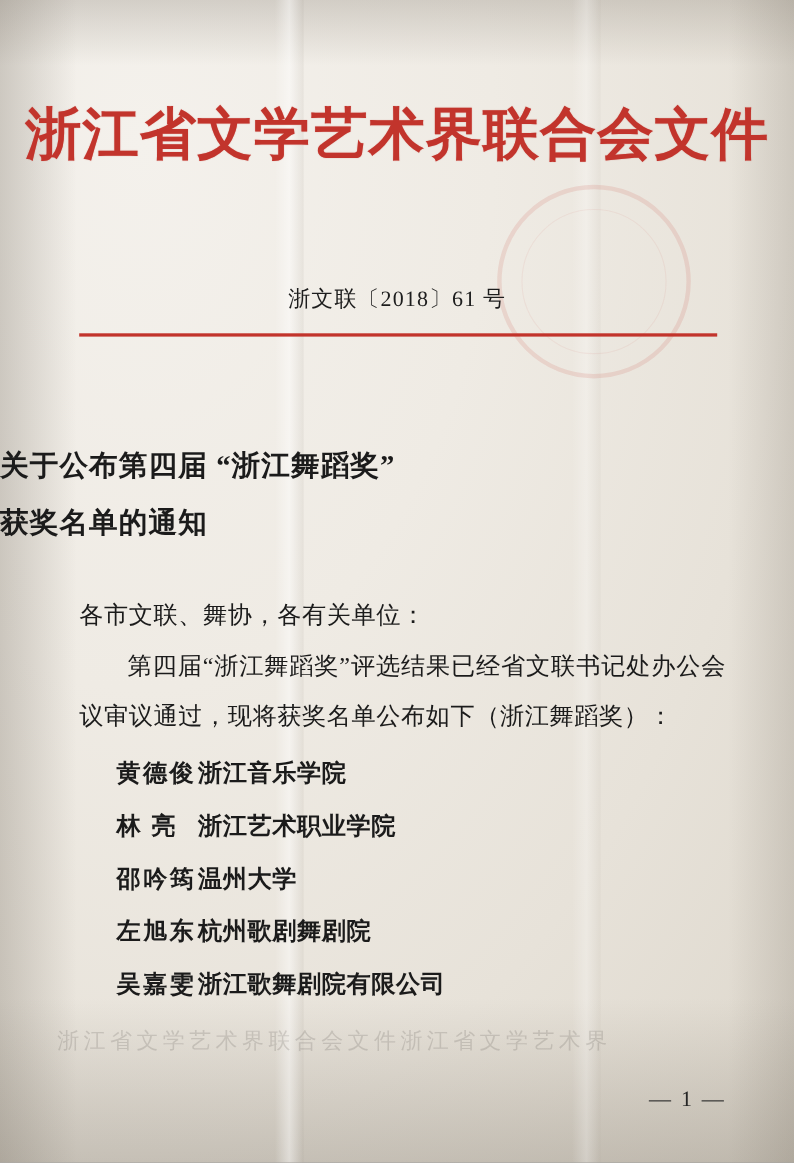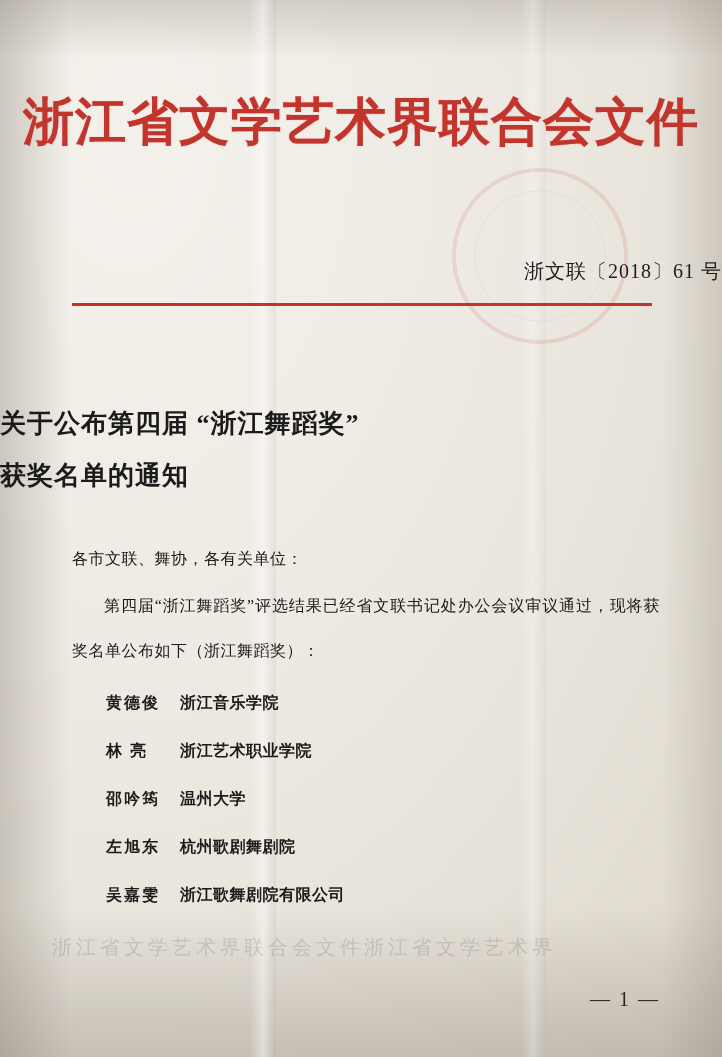--- a/index.html
+++ b/index.html
@@ -67,21 +67,21 @@
     font-weight: bold;
     font-size: 51px;
     letter-spacing: 1px;
     text-shadow: 0 0 1px rgba(194,52,44,0.5);
     white-space: nowrap;
   }
   .doc-number {
     position: absolute;
     top: 258px;
     left: 0; right: 0;
-    text-align: right;
+    text-align: center;
     font-size: 20px;
     color: #1d1d1d;
     letter-spacing: 1px;
   }
   .red-rule {
     position: absolute;
     top: 303px;
     left: 72px;
     right: 70px;
     height: 3px;
@@ -119,21 +119,21 @@
     letter-spacing: 1px;
   }
   .subject .line2 { display: block; }
 
   
   .body {
     position: absolute;
     top: 536px;
     left: 72px;
     right: 62px;
-    font-size: 16px;
+    font-size: 22px;
     line-height: 45px;
     letter-spacing: 0.5px;
   }
   .salutation { margin: 0 0 2px 0; }
   .para {
     margin: 0;
     text-indent: 2em;
     text-align: justify;
   }
   .award-list {

